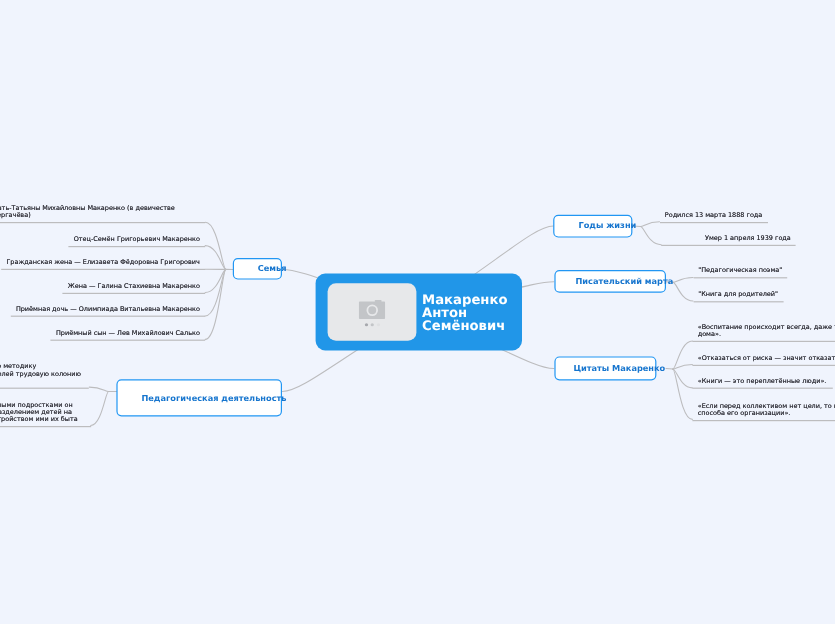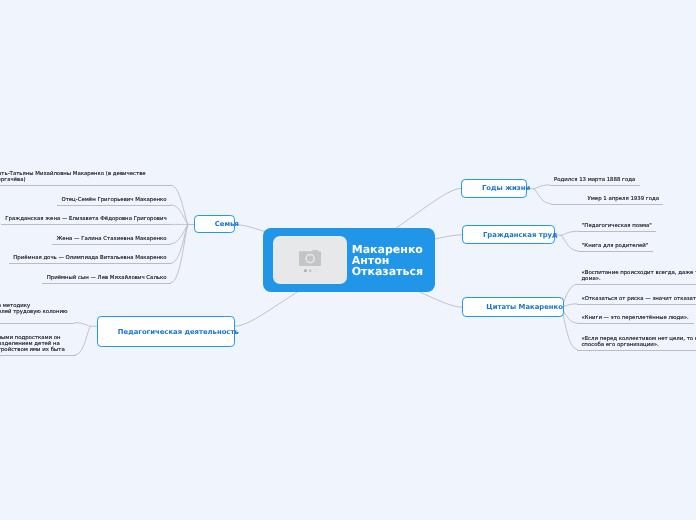--- a/index.html
+++ b/index.html
@@ -72,30 +72,30 @@
         <path d="M0 2.1 a0.9 0.9 0 0 1 0.9 -0.9 h20.2 a0.9 0.9 0 0 1 0.9 0.9 v12.9 a0.9 0.9 0 0 1 -0.9 0.9 h-20.2 a0.9 0.9 0 0 1 -0.9 -0.9 z" fill="#c3c5c8"></path>
         <circle cx="11.2" cy="8.6" r="4.05" fill="none" stroke="#e7e8ea" stroke-width="1.5"></circle>
         <circle cx="6.4" cy="20.7" r="1.35" fill="#a6a8ad"></circle>
         <circle cx="11.2" cy="20.7" r="1.35" fill="#c3c5c8"></circle>
         <circle cx="16.4" cy="20.7" r="1.35" fill="#dfe0e2"></circle>
       </svg>
     </div>
     <div class="title">
         <div>Макаренко</div>
         <div>Антон</div>
-        <div>Отказаться</div>
+        <div>Семёнович</div>
       </div>
   </div>
 
   <div id="pills">
       <div class="pill" style="left: 194.2px; top: 214.6px; width: 41.2px; height: 18px;">Семья</div>
       <div class="pill" style="left: 97.2px; top: 316.2px; width: 138.2px; height: 31px;">Педагогическая деятельность</div>
       <div class="pill" style="left: 461.2px; top: 178.6px; width: 65.9px; height: 19.6px;">Годы жизни</div>
-      <div class="pill" style="left: 461.5px; top: 225.1px; width: 93.5px; height: 19.4px;">Гражданская труд</div>
-      <div class="pill" style="left: 461.6px; top: 297.4px; width: 102px; height: 19.4px;">Цитаты Макаренко</div>
+      <div class="pill" style="left: 461.5px; top: 225.1px; width: 93.5px; height: 19.4px;">Писательский марта</div>
+      <div class="pill" style="left: 461.6px; top: 297.4px; width: 85px; height: 19.4px;">Цитаты Макаренко</div>
     </div>
   <div id="leaves">
       <div class="leaf" style="left: -11px; width: 182px; top: 171.2px;">
         <div>Мать-Татьяны Михайловны Макаренко (в девичестве</div>
         <div>Дергачёва)</div>
       </div>
       <div class="leaf" style="left: 57.0125px; width: 113.987px; top: 196.7px;">
         <div>Отец-Семён Григорьевич Макаренко</div>
       </div>
       <div class="leaf" style="left: 0.95px; width: 170.05px; top: 216.4px;">

